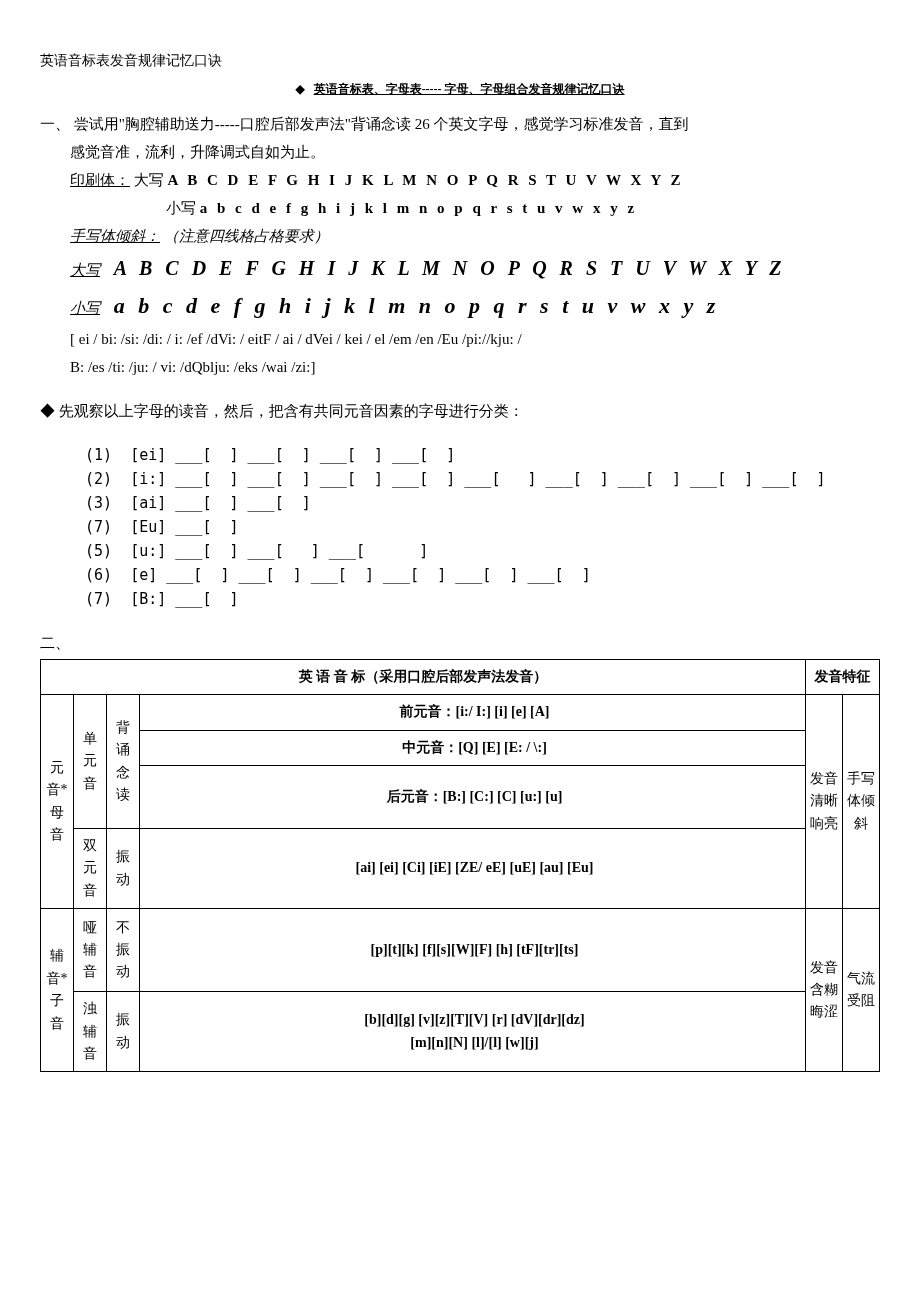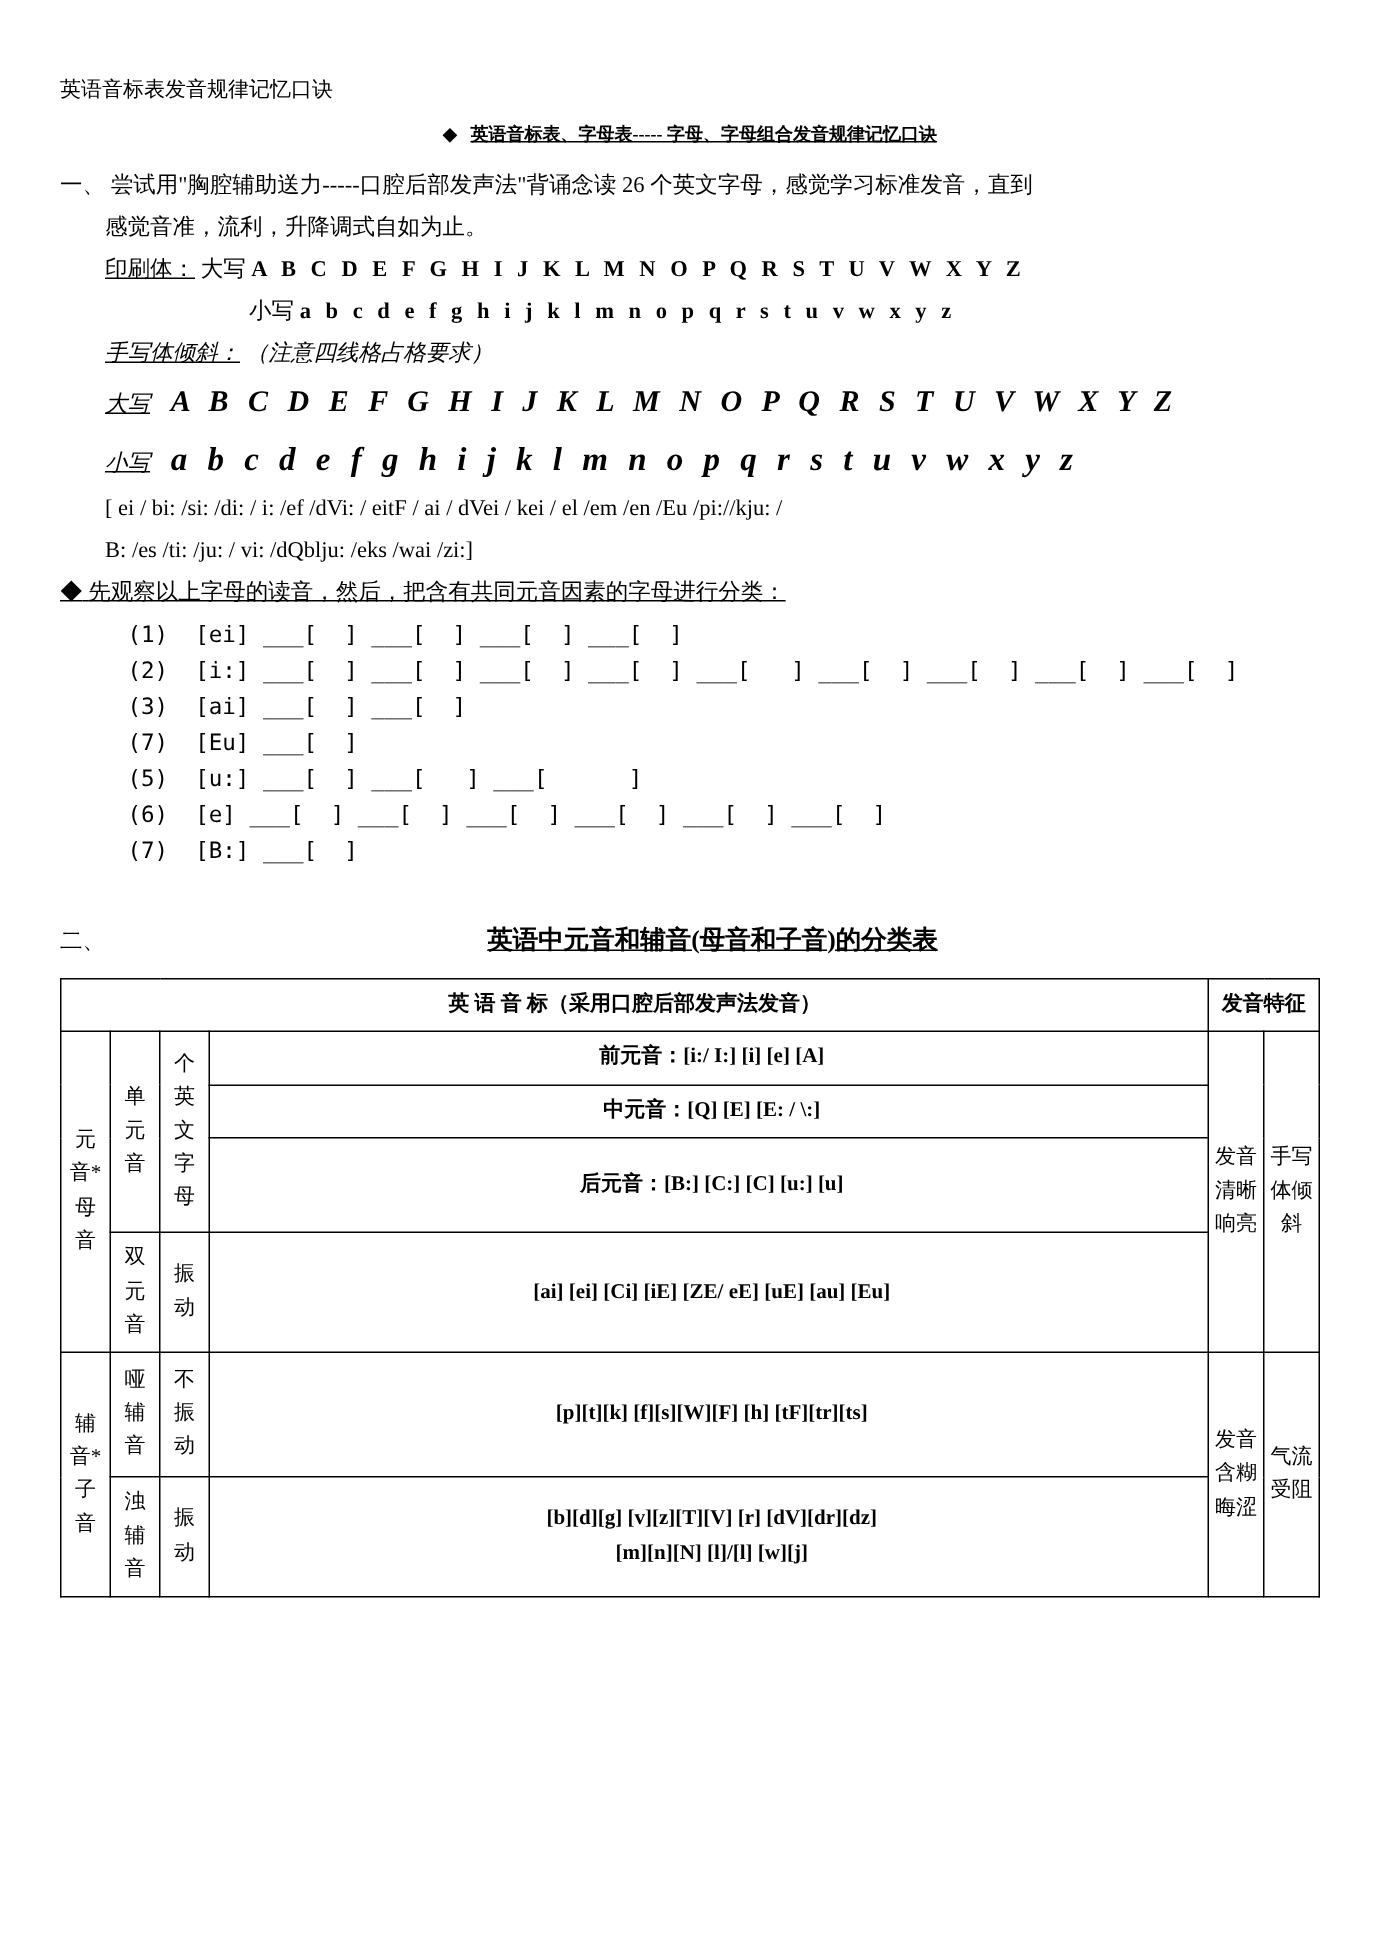--- a/index.html
+++ b/index.html
@@ -52,22 +52,21 @@
     font-style: italic;
     font-weight: bold;
     font-size: 22px;
     letter-spacing: 4px;
   }
   .phon-line {
     font-family: "SimSun", serif;
     font-size: 15px;
   }
   .diamond-line {
-    margin: 4px 0;
-    text-decoration: underline;
+    margin: 20px 0;
   }
   .list-line {
     font-family: "SimSun", monospace;
     padding-left: 3em;
     white-space: pre;
   }
   .section2-title {
     text-align: center;
     font-weight: bold;
     font-size: 17px;
@@ -150,33 +149,32 @@
 <div class="list-line">(1)  [ei] ___[  ] ___[  ] ___[  ] ___[  ]</div>
 <div class="list-line">(2)  [i:] ___[  ] ___[  ] ___[  ] ___[  ] ___[   ] ___[  ] ___[  ] ___[  ] ___[  ]</div>
 <div class="list-line">(3)  [ai] ___[  ] ___[  ]</div>
 <div class="list-line">(7)  [Eu] ___[  ]</div>
 <div class="list-line">(5)  [u:] ___[  ] ___[   ] ___[      ]</div>
 <div class="list-line">(6)  [e] ___[  ] ___[  ] ___[  ] ___[  ] ___[  ] ___[  ]</div>
 <div class="list-line">(7)  [B:] ___[  ]</div>
 
 <div class="section2-row" style="margin-top:20px;">
   <div class="num">二、</div>
-  <div class="section2-title" style="flex:1;">英语中元音和辅音(母音和子音)的分类表</div>
 </div>
 
 <table class="phon">
   <tbody>
       <tr>
     <th colspan="4">英   语   音   标（采用口腔后部发声法发音）</th>
     <th colspan="2">发音特征</th>
   </tr>
   <tr>
     <td rowspan="4" style="width:24px;">元音*母音</td>
     <td rowspan="3" style="width:24px;">单元音</td>
-    <td rowspan="3" style="width:24px;">个英文字母</td>
+    <td rowspan="3" style="width:24px;">背诵念读</td>
     <td class="left-al">前元音：[i:/ I:] [i] [e] [A]</td>
     <td rowspan="4" style="width:28px;">发音清晰响亮</td>
     <td rowspan="4" style="width:28px;">手写体倾斜</td>
   </tr>
   <tr>
     <td class="left-al">中元音：[Q] [E] [E: / \:]</td>
   </tr>
   <tr>
     <td class="left-al" style="height:50px;">后元音：[B:] [C:] [C] [u:] [u]</td>
   </tr>

